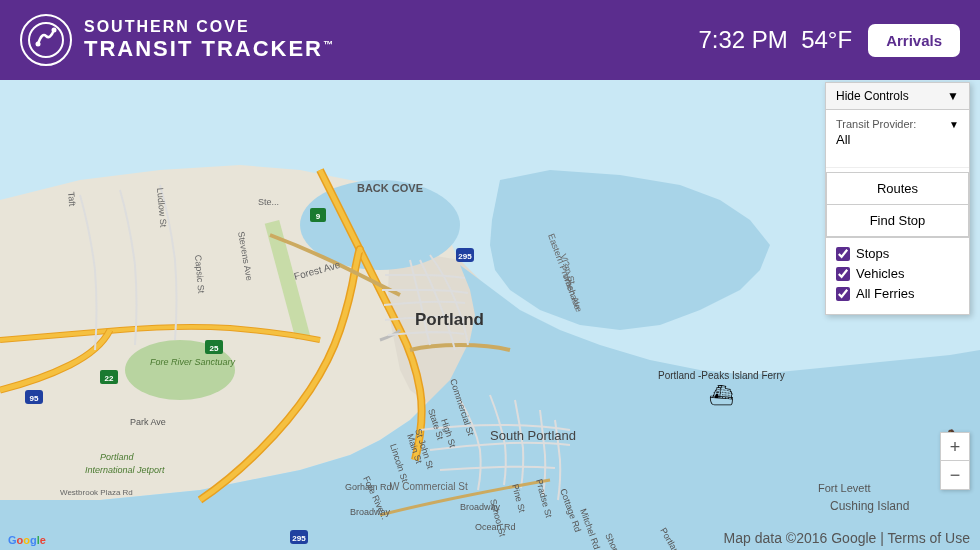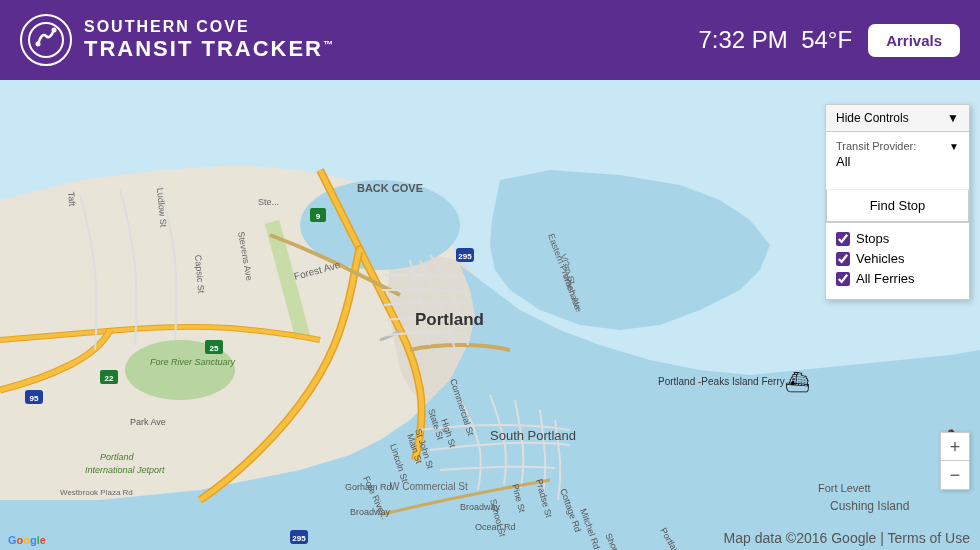--- a/index.html
+++ b/index.html
@@ -76,21 +76,21 @@
       width: 980px;
       height: 470px;
       position: relative;
       overflow: hidden;
       background: #e8e0d8;
     }
 
     
     #controls-panel {
       position: absolute;
-      top: 24px;
+      top: 2px;
       right: 10px;
       width: 145px;
       z-index: 20;
       background: white;
       border: 1px solid #ccc;
       box-shadow: 2px 2px 6px rgba(0,0,0,0.2);
     }
     #hide-controls-btn {
       width: 100%;
       background: #f5f5f5;
@@ -197,21 +197,21 @@
       color: #555;
     }
 
     
     #ferry-marker {
       position: absolute;
       top: 290px;
       left: 658px;
       z-index: 15;
       display: flex;
-      flex-direction: row;
+      flex-direction: column;
       align-items: center;
     }
     #ferry-label {
       font-size: 10px;
       color: #333;
       white-space: nowrap;
       margin-bottom: 2px;
     }
     #ferry-icon {
       font-size: 20px;
@@ -387,20 +387,21 @@
     </button>
     <div id="transit-provider">
       <div style="display:flex;align-items:center;justify-content:space-between;">
         <label>
           <span>Transit Provider:</span>
         </label>
         <span style="font-size:10px;">▼</span>
       </div>
       <div style="font-size:13px;padding-top:2px;">All</div>
     </div>
+    <button id="routes-btn">Routes</button>
     <button id="find-stop-btn">Find Stop</button>
     <div id="layer-options">
       <div class="layer-option">
         <input type="checkbox" id="cb-stops" checked="" style="">
         <label for="cb-stops">Stops</label>
       </div>
       <div class="layer-option">
         <input type="checkbox" id="cb-vehicles" checked="" style="">
         <label for="cb-vehicles">Vehicles</label>
       </div>

